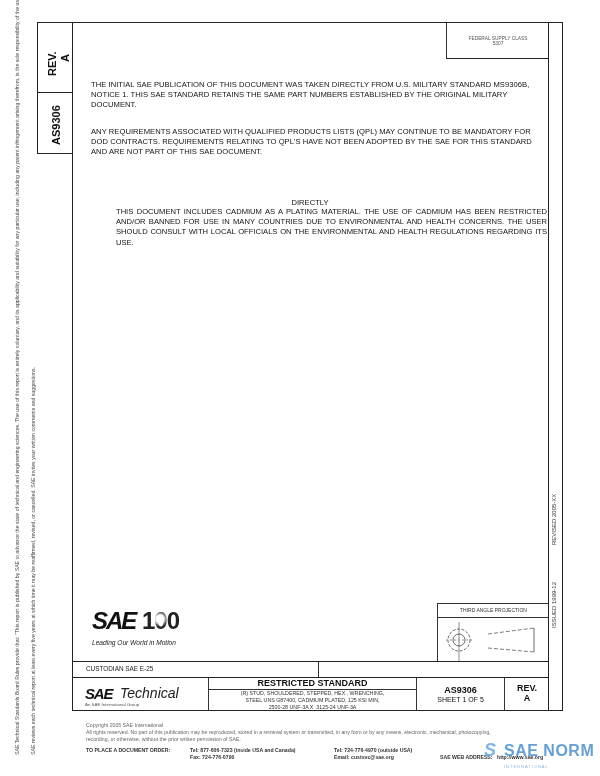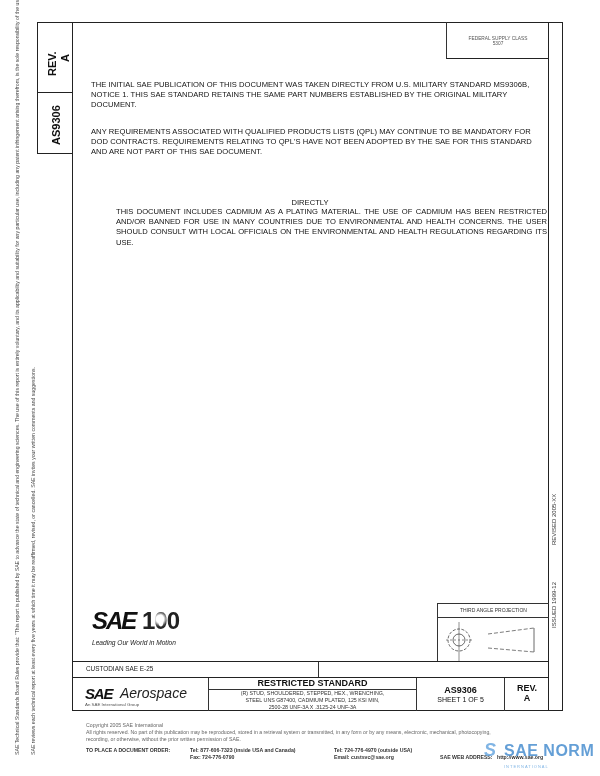--- a/index.html
+++ b/index.html
@@ -64,21 +64,21 @@
 </div>
 
 <div class="abs" style="left:72px;top:661px;width:477px;height:17px;border-top:1.2px solid #222;box-sizing:border-box;">
   <div style="position:absolute;left:0;top:0;width:246px;height:16px;border-right:1px solid #333;"></div>
   <span style="position:absolute;left:14px;top:3px;font-size:6.4px;color:#222;">CUSTODIAN  SAE E-25</span>
 </div>
 
 <div class="abs" style="left:72px;top:677px;width:477px;height:34px;border-top:1.2px solid #222;box-sizing:border-box;">
   <div style="position:absolute;left:0;top:0;width:136px;height:33px;border-right:1px solid #333;">
     <span style="position:absolute;left:13px;top:7px;font-size:15px;font-weight:bold;font-style:italic;letter-spacing:-1.2px;">SAE</span>
-    <span style="position:absolute;left:48px;top:7px;font-size:14px;font-style:italic;color:#222;">Aerospace</span>
+    <span style="position:absolute;left:48px;top:7px;font-size:14px;font-style:italic;color:#222;">Technical</span>
     <span style="position:absolute;left:13px;top:24px;font-size:4.4px;color:#555;">An SAE International Group</span>
   </div>
   <div style="position:absolute;left:137px;top:0;width:207px;height:33px;border-right:1px solid #333;">
     <div style="height:11px;border-bottom:1px solid #333;font-size:9px;font-weight:bold;text-align:center;line-height:11px;">RESTRICTED STANDARD</div>
     <div style="font-size:5.3px;text-align:center;line-height:7px;color:#333;">(R) STUD, SHOULDERED, STEPPED, HEX., WRENCHING,</div>
     <div style="font-size:5.3px;text-align:center;line-height:7px;color:#333;">STEEL UNS G87400, CADMIUM PLATED, 125 KSI MIN,</div>
     <div style="font-size:5.3px;text-align:center;line-height:7px;color:#333;">2500-28 UNF-3A X .3125-24 UNF-3A</div>
   </div>
   <div style="position:absolute;left:345px;top:0;width:87px;height:33px;border-right:1px solid #333;text-align:center;">
     <div style="font-size:9px;font-weight:bold;margin-top:7px;">AS9306</div>

